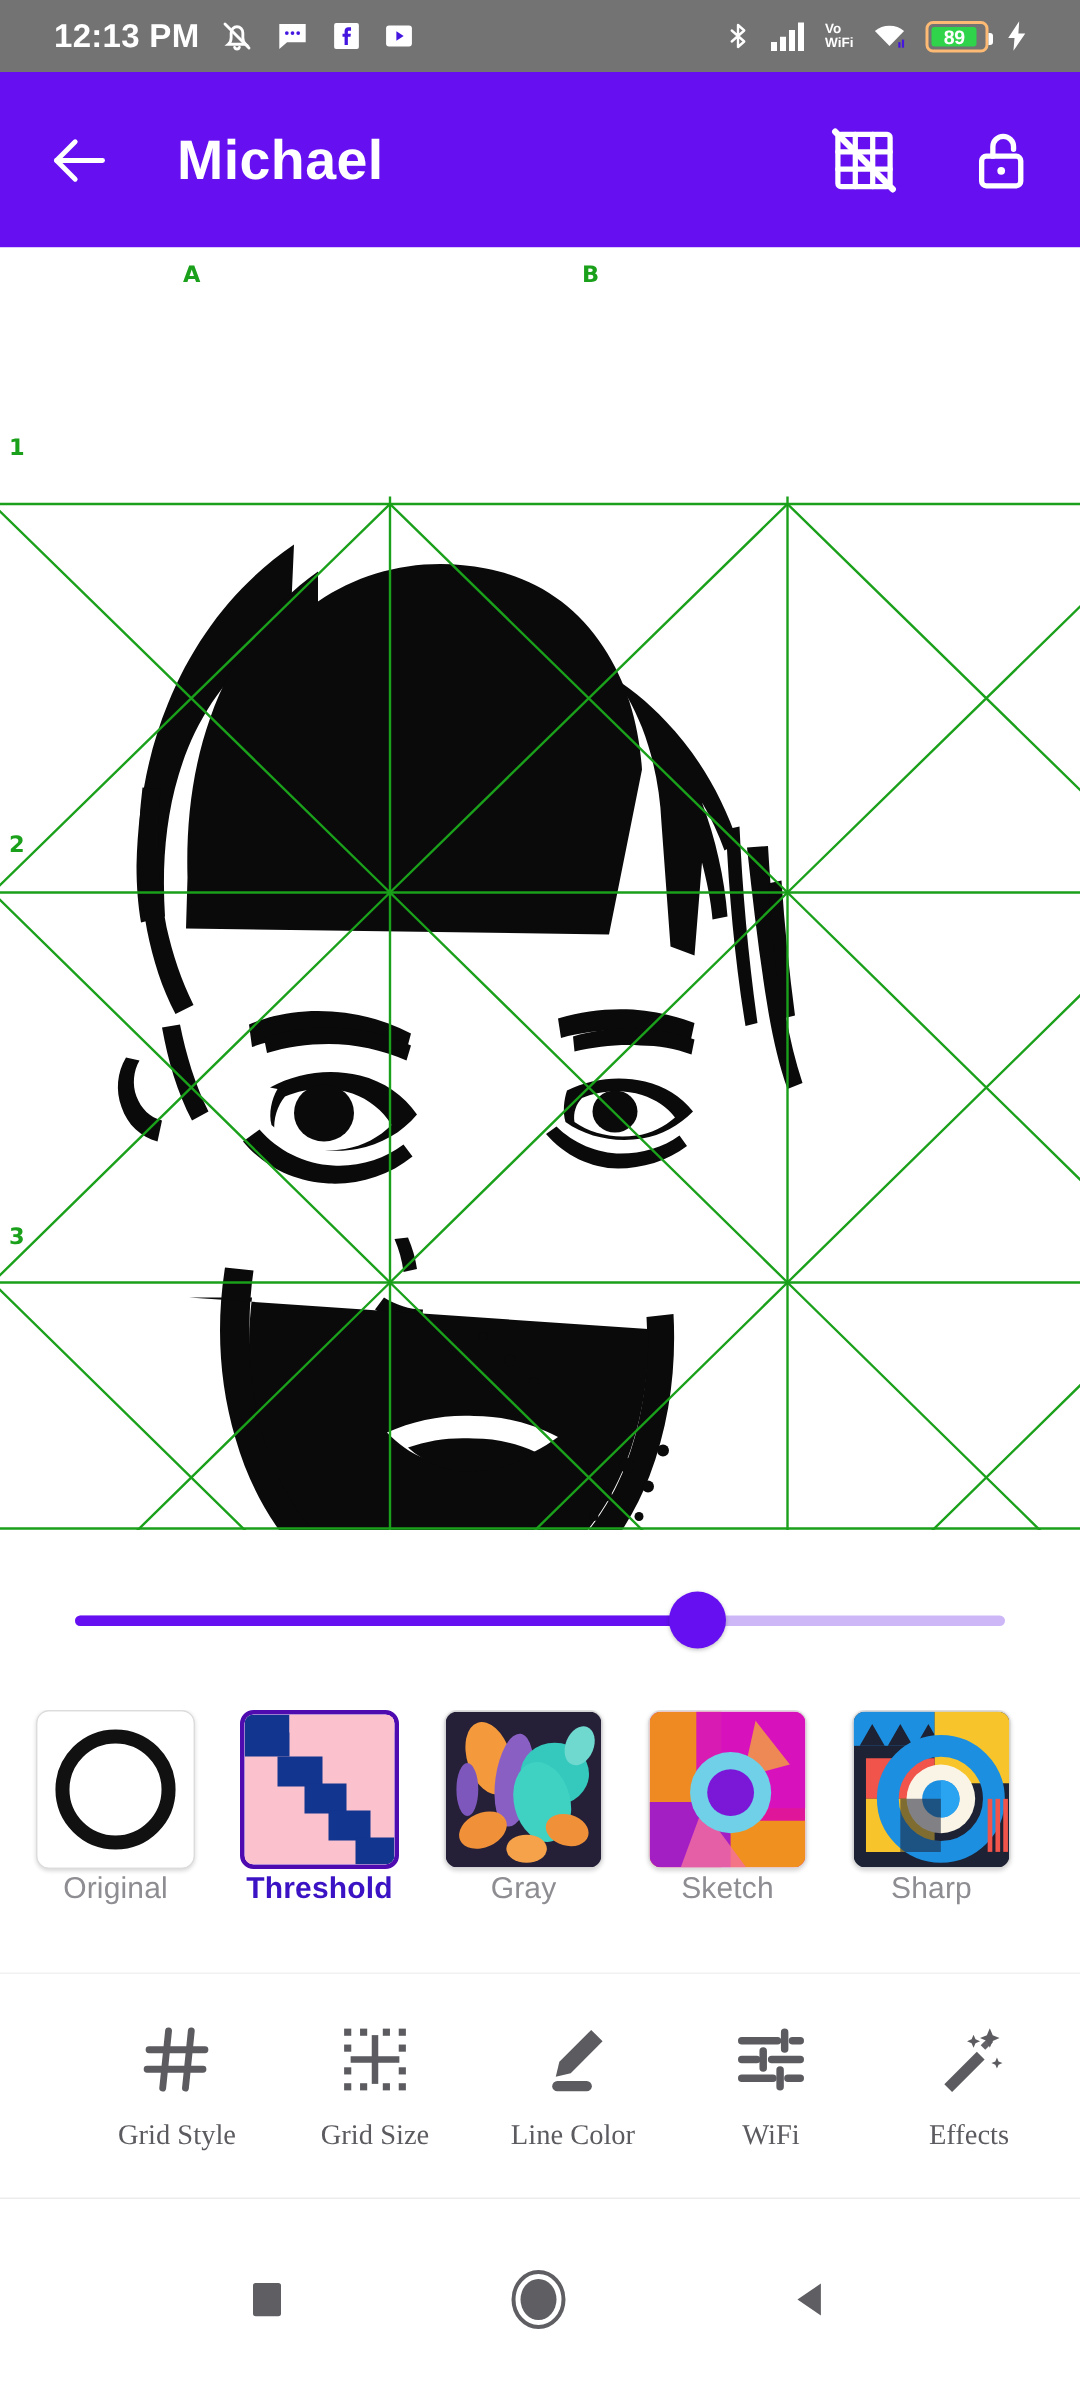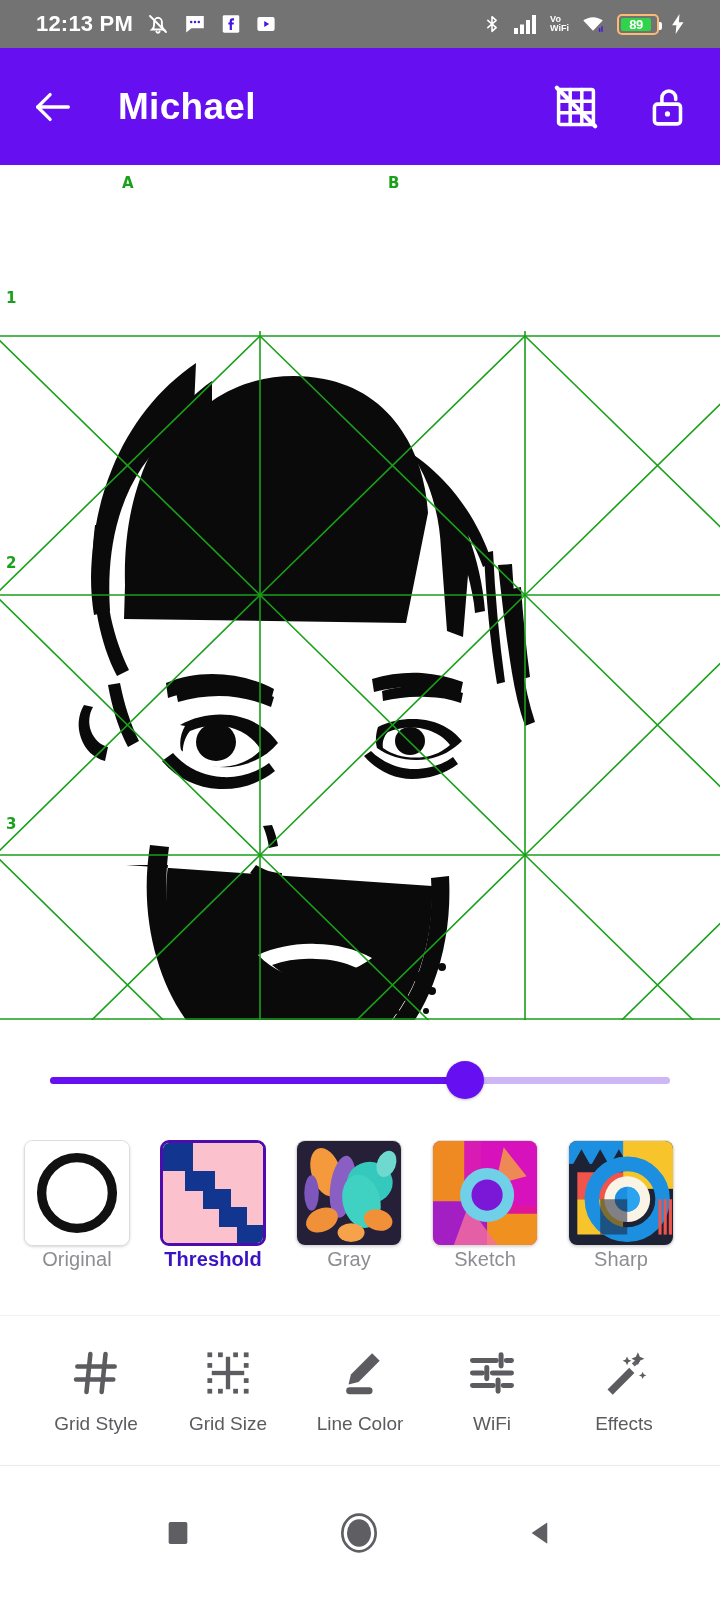--- a/index.html
+++ b/index.html
@@ -98,22 +98,22 @@
   }
   .filter.selected .thumb { border:3px solid #4e0bb0; box-shadow:none; }
   .filter-label {
     margin-top:2px; font-size:20px; color:#8d8d92; letter-spacing:.1px;
   }
   .filter.selected .filter-label { color:#3b13c4; font-weight:700; }
   .thumb svg { display:block; width:100%; height:100%; }
 
   
   .toolbar {
-    flex:0 0 150px; display:flex; align-items:center; justify-content:center;
-    padding:0 8px; border-top:1px solid #f1f1f1;
+    flex:0 0 150px; display:flex; align-items:center; justify-content:flex-end;
+    padding:0 8px; border-top:1px solid #f1f1f1;font-family:Liberation Serif, serif;
   }
   .tool {
     display:flex; flex-direction:column; align-items:center; gap:14px;
     cursor:pointer; width:132px;
   }
   .tool-label { font-size:19px; color:#5b5b60; }
 
   
   .navbar {
     flex:1 1 auto; border-top:1px solid #ececec;

